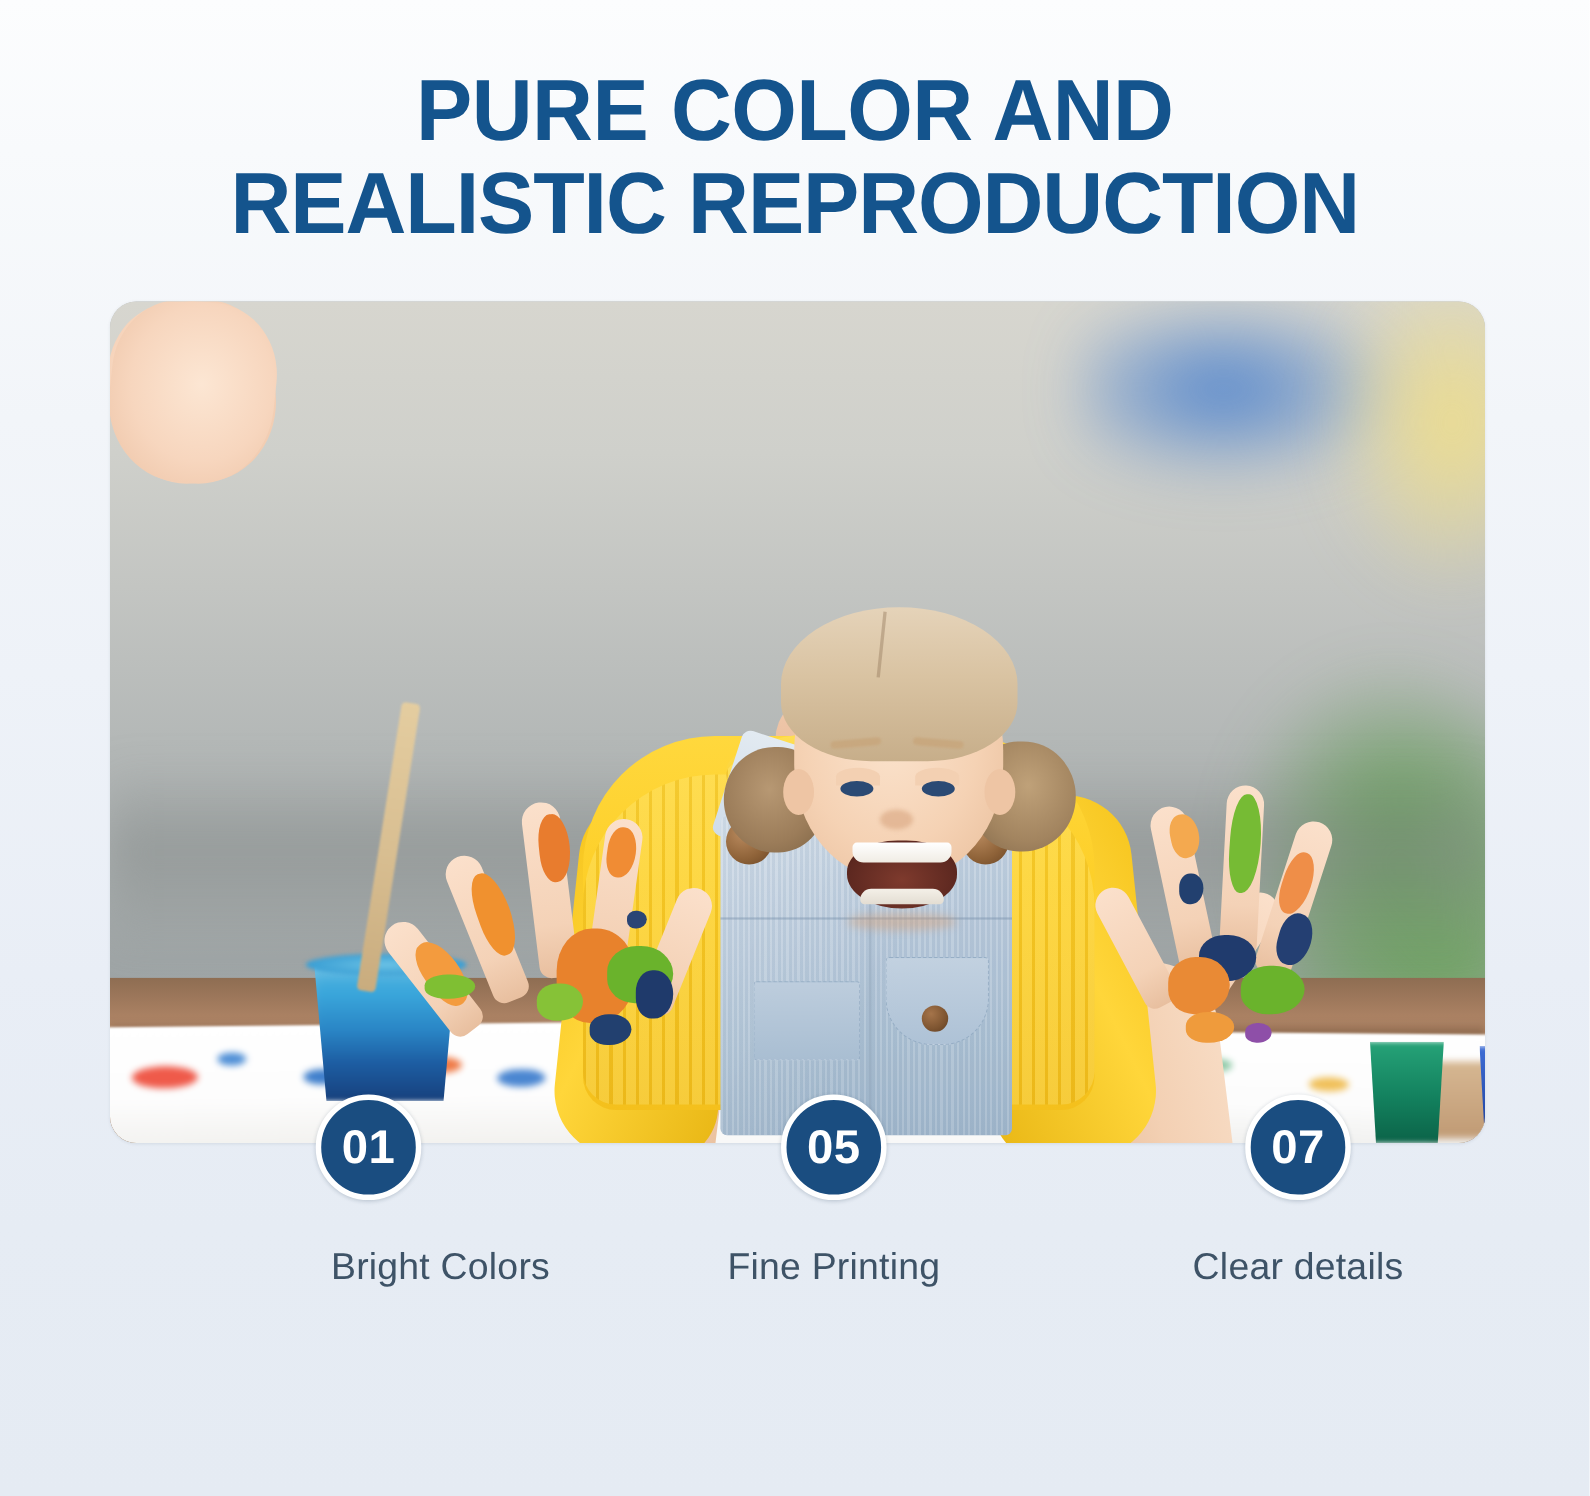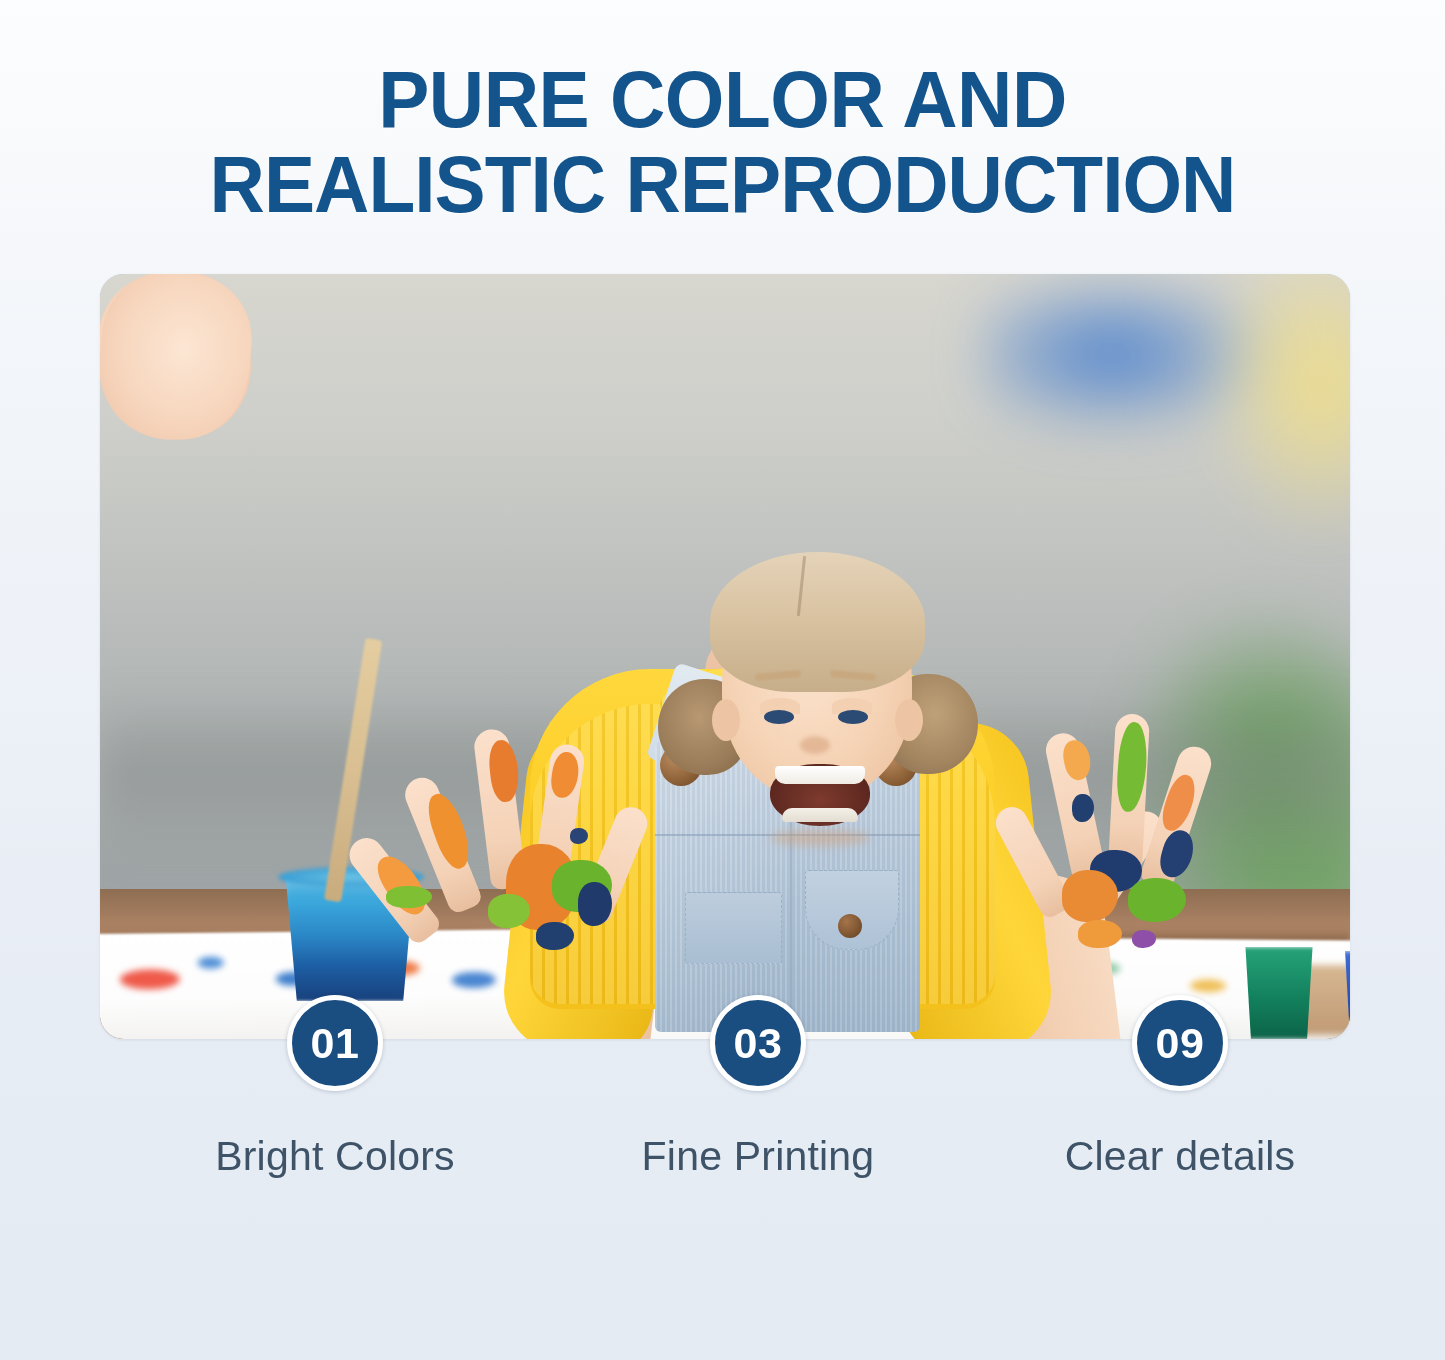--- a/index.html
+++ b/index.html
@@ -397,21 +397,21 @@
     top: 995px;
     width: 1445px;
     height: 230px;
   }
   .feature {
     position: absolute;
     top: 0;
     width: 330px;
     text-align: center;
   }
-  .feature.f1 { left: 170px; }
+  .feature.f1 { left: 170px; text-align: right; }
   .feature.f2 { left: 593px; }
   .feature.f3 { left: 1015px; }
 
   .badge {
     width: 96px;
     height: 96px;
     margin: 0 auto;
     border-radius: 50%;
     background: #1a4d80;
     border: 5px solid #ffffff;
@@ -420,21 +420,21 @@
     align-items: center;
     justify-content: center;
     color: #ffffff;
     font-size: 43px;
     font-weight: 700;
     letter-spacing: 0.5px;
     box-shadow: 0 1px 4px rgba(20,45,75,0.22);
   }
   .feature-label {
     margin-top: 42px;
-    font-size: 41px;
+    font-size: 34px;
     font-weight: 400;
     color: #3e5367;
     white-space: nowrap;
     letter-spacing: 0.2px;
   }
 </style>
 </head>
 <body>
 
 <div class="page">
@@ -574,23 +574,23 @@
   </div>
 
   <div class="features">
 
     <div class="feature f1">
       <div class="badge">01</div>
       <div class="feature-label">Bright Colors</div>
     </div>
 
     <div class="feature f2">
-      <div class="badge">03</div>
+      <div class="badge">05</div>
       <div class="feature-label">Fine Printing</div>
     </div>
 
     <div class="feature f3">
-      <div class="badge">09</div>
+      <div class="badge">07</div>
       <div class="feature-label">Clear details</div>
     </div>
 
   </div>
 </div>
 
 </body></html>

